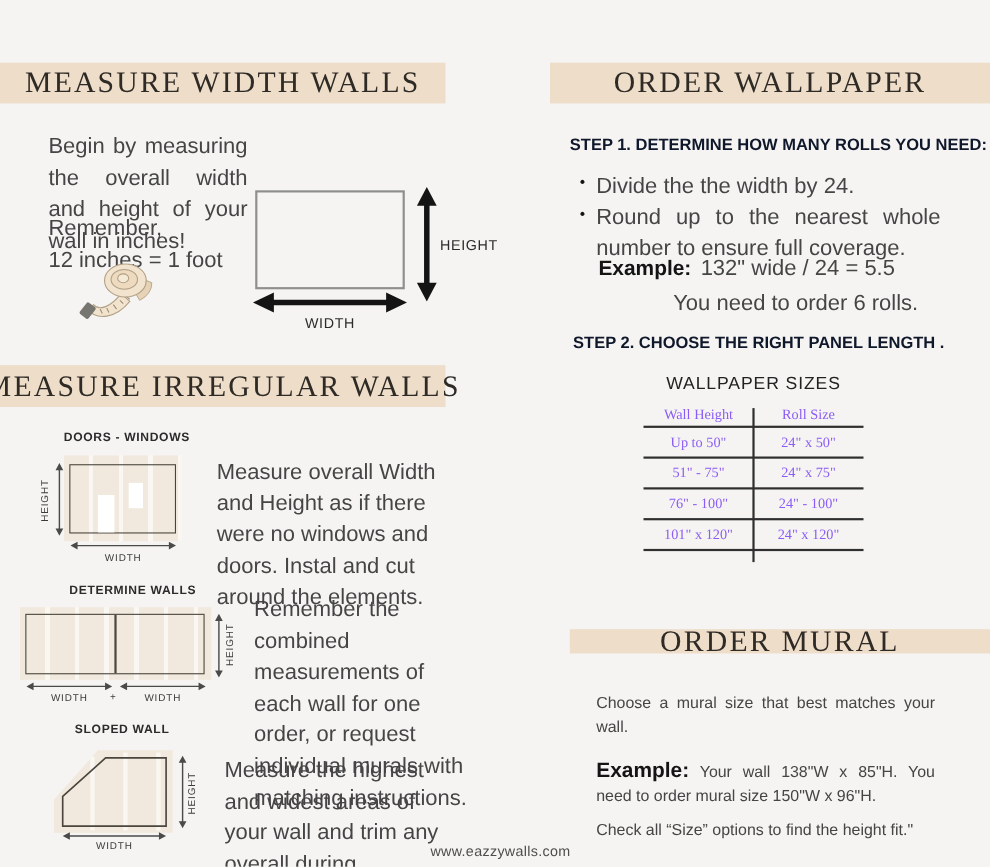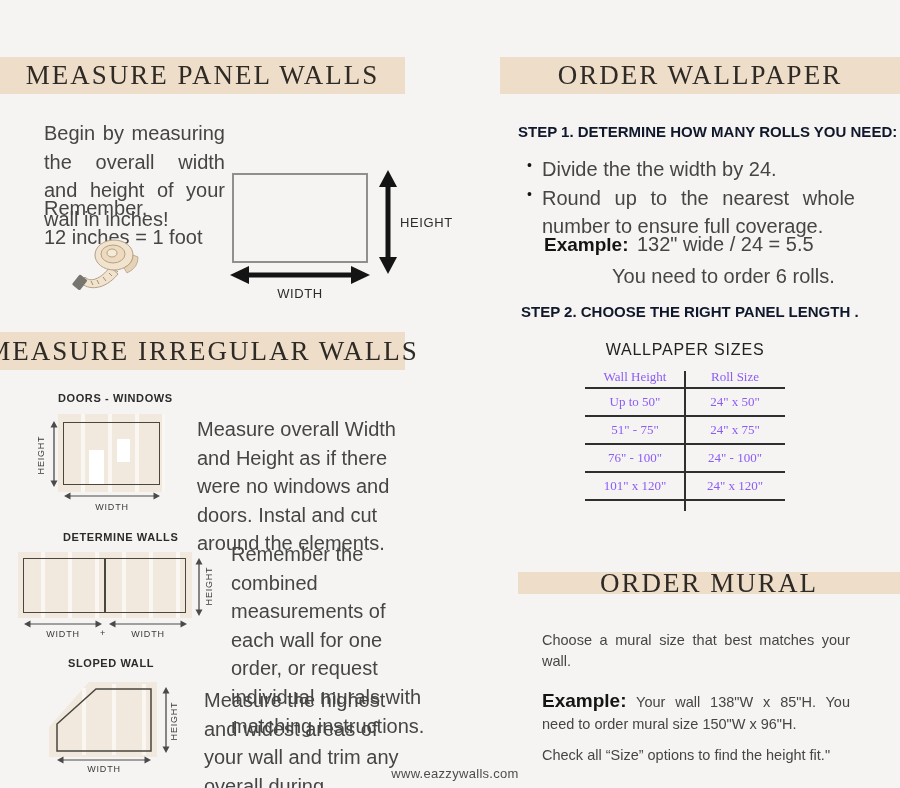--- a/index.html
+++ b/index.html
@@ -35,21 +35,21 @@
   .bullet-item{position:relative;padding-left:23px;}
   .bullet-item::before{content:"•";position:absolute;left:8px;top:0;color:#141414;font-size:14px;}
   .ex-label{font-weight:700;color:#141414;font-size:19px;}
   .site{font-size:13px;color:#4d4d4d;letter-spacing:0.3px;}
   svg{display:block;}
 </style>
 </head>
 <body>
 
 <div class="abs bar" style="left:0;top:57px;width:405px;height:37px;">
-  <div class="bar-title">MEASURE PANEL WALLS</div>
+  <div class="bar-title">MEASURE WIDTH WALLS</div>
 </div>
 
 <div class="abs body-text justify" style="left:44px;top:119px;width:181px;">Begin by measuring the overall width and height of your wall in inches!</div>
 <div class="abs body-text" style="left:44px;top:194px;width:181px;">
   <div>Remember,</div>
   <div>12 inches = 1 foot</div>
 </div>
 
 <svg class="abs" style="left:70px;top:232px;" width="84" height="66" viewBox="0 0 84 66">
   <path d="M10,50 C18,59 35,58 48,42 L40,35 C31,47 20,51 15,45 Z" fill="#f1e3cd" stroke="#b3a186" stroke-width="1"></path>

